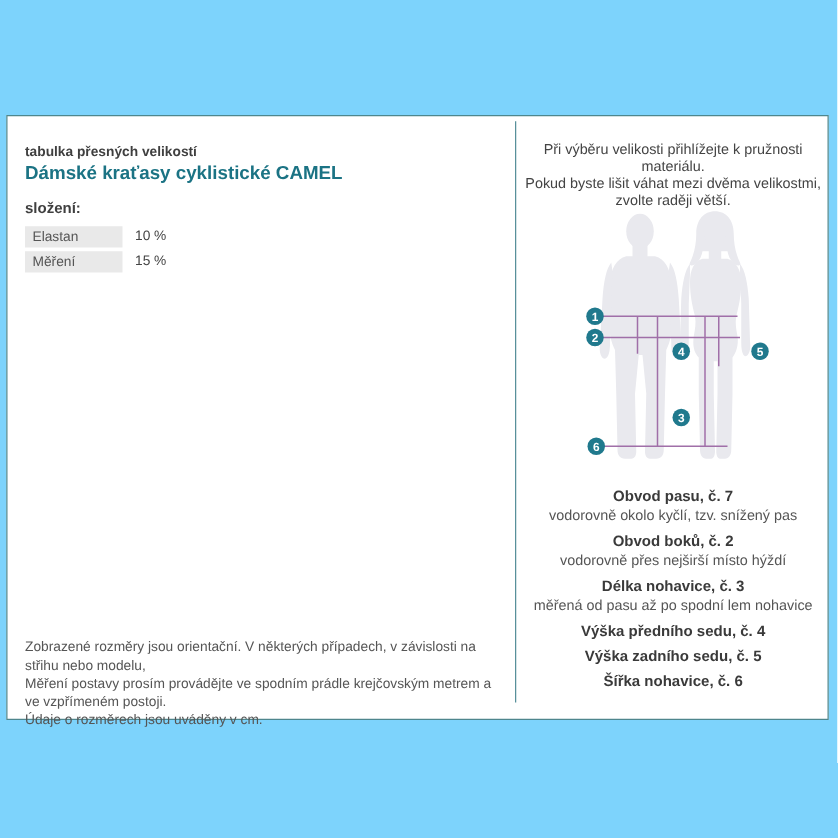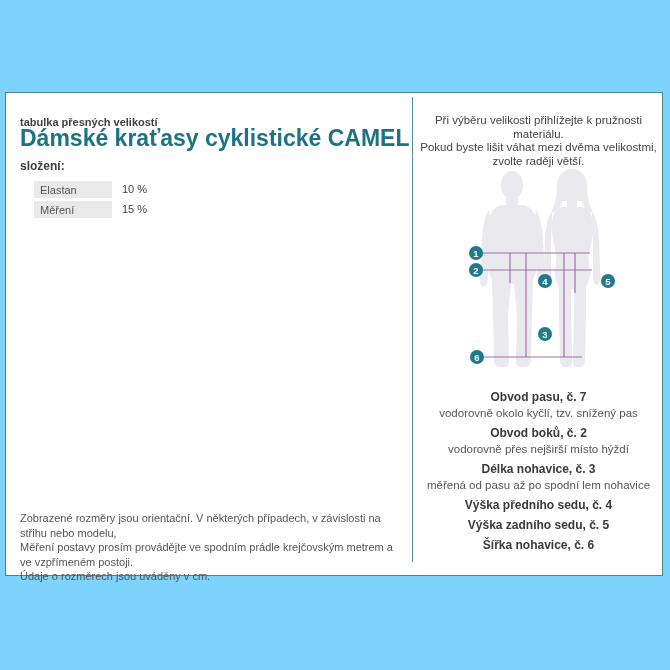--- a/index.html
+++ b/index.html
@@ -9,25 +9,25 @@
   }
   .panel{
     position:absolute;left:5px;top:92px;width:656px;height:482px;
     border:1px solid #4e868d;background:#fff;
   }
   .divider{
     position:absolute;left:412px;top:97px;width:1px;height:465px;background:#58909a;
   }
   
   .subtitle{position:absolute;left:20px;top:116px;font-size:11px;font-weight:bold;color:#3f3f3f;line-height:13px;}
-  .title{position:absolute;left:20px;top:130px;font-size:23px;font-weight:bold;color:#1b7384;line-height:17px;}
+  .title{position:absolute;left:20px;top:130px;font-size:15px;font-weight:bold;color:#1b7384;line-height:17px;}
   .slozeni{position:absolute;left:20px;top:160px;font-size:12px;font-weight:bold;color:#3f3f3f;line-height:13px;}
   .comp{position:absolute;left:20px;top:181px;}
   .comp-row{display:flex;align-items:center;margin-bottom:4px;height:16px;}
-  .comp-cell{width:72px;height:16px;background:#e9e9e9;font-size:11px;color:#555;padding:1px 0 0 6px;display:flex;align-items:center;margin-left:14px;}
+  .comp-cell{width:72px;height:16px;background:#e9e9e9;font-size:11px;color:#555;padding:1px 0 0 6px;display:flex;align-items:center;}
   .comp-val{margin-left:10px;font-size:11px;color:#444;width:60px;}
   .note{position:absolute;left:20px;top:511px;width:380px;font-size:11px;line-height:14.5px;color:#555;}
   
   .advice{position:absolute;left:413px;top:114px;width:251px;text-align:center;font-size:11.5px;line-height:13.5px;color:#444;}
   .diagram{position:absolute;left:455px;top:165px;width:215px;height:215px;}
   .measures{position:absolute;left:413px;top:391px;width:251px;text-align:center;}
   .m-title{font-size:12px;font-weight:bold;color:#3a3a3a;line-height:13px;margin-top:7px;}
   .m-title.first{margin-top:0;}
   .m-desc{font-size:11.5px;color:#555;line-height:13px;margin-top:3px;}
   .sil{fill:#e9e9ee;}

